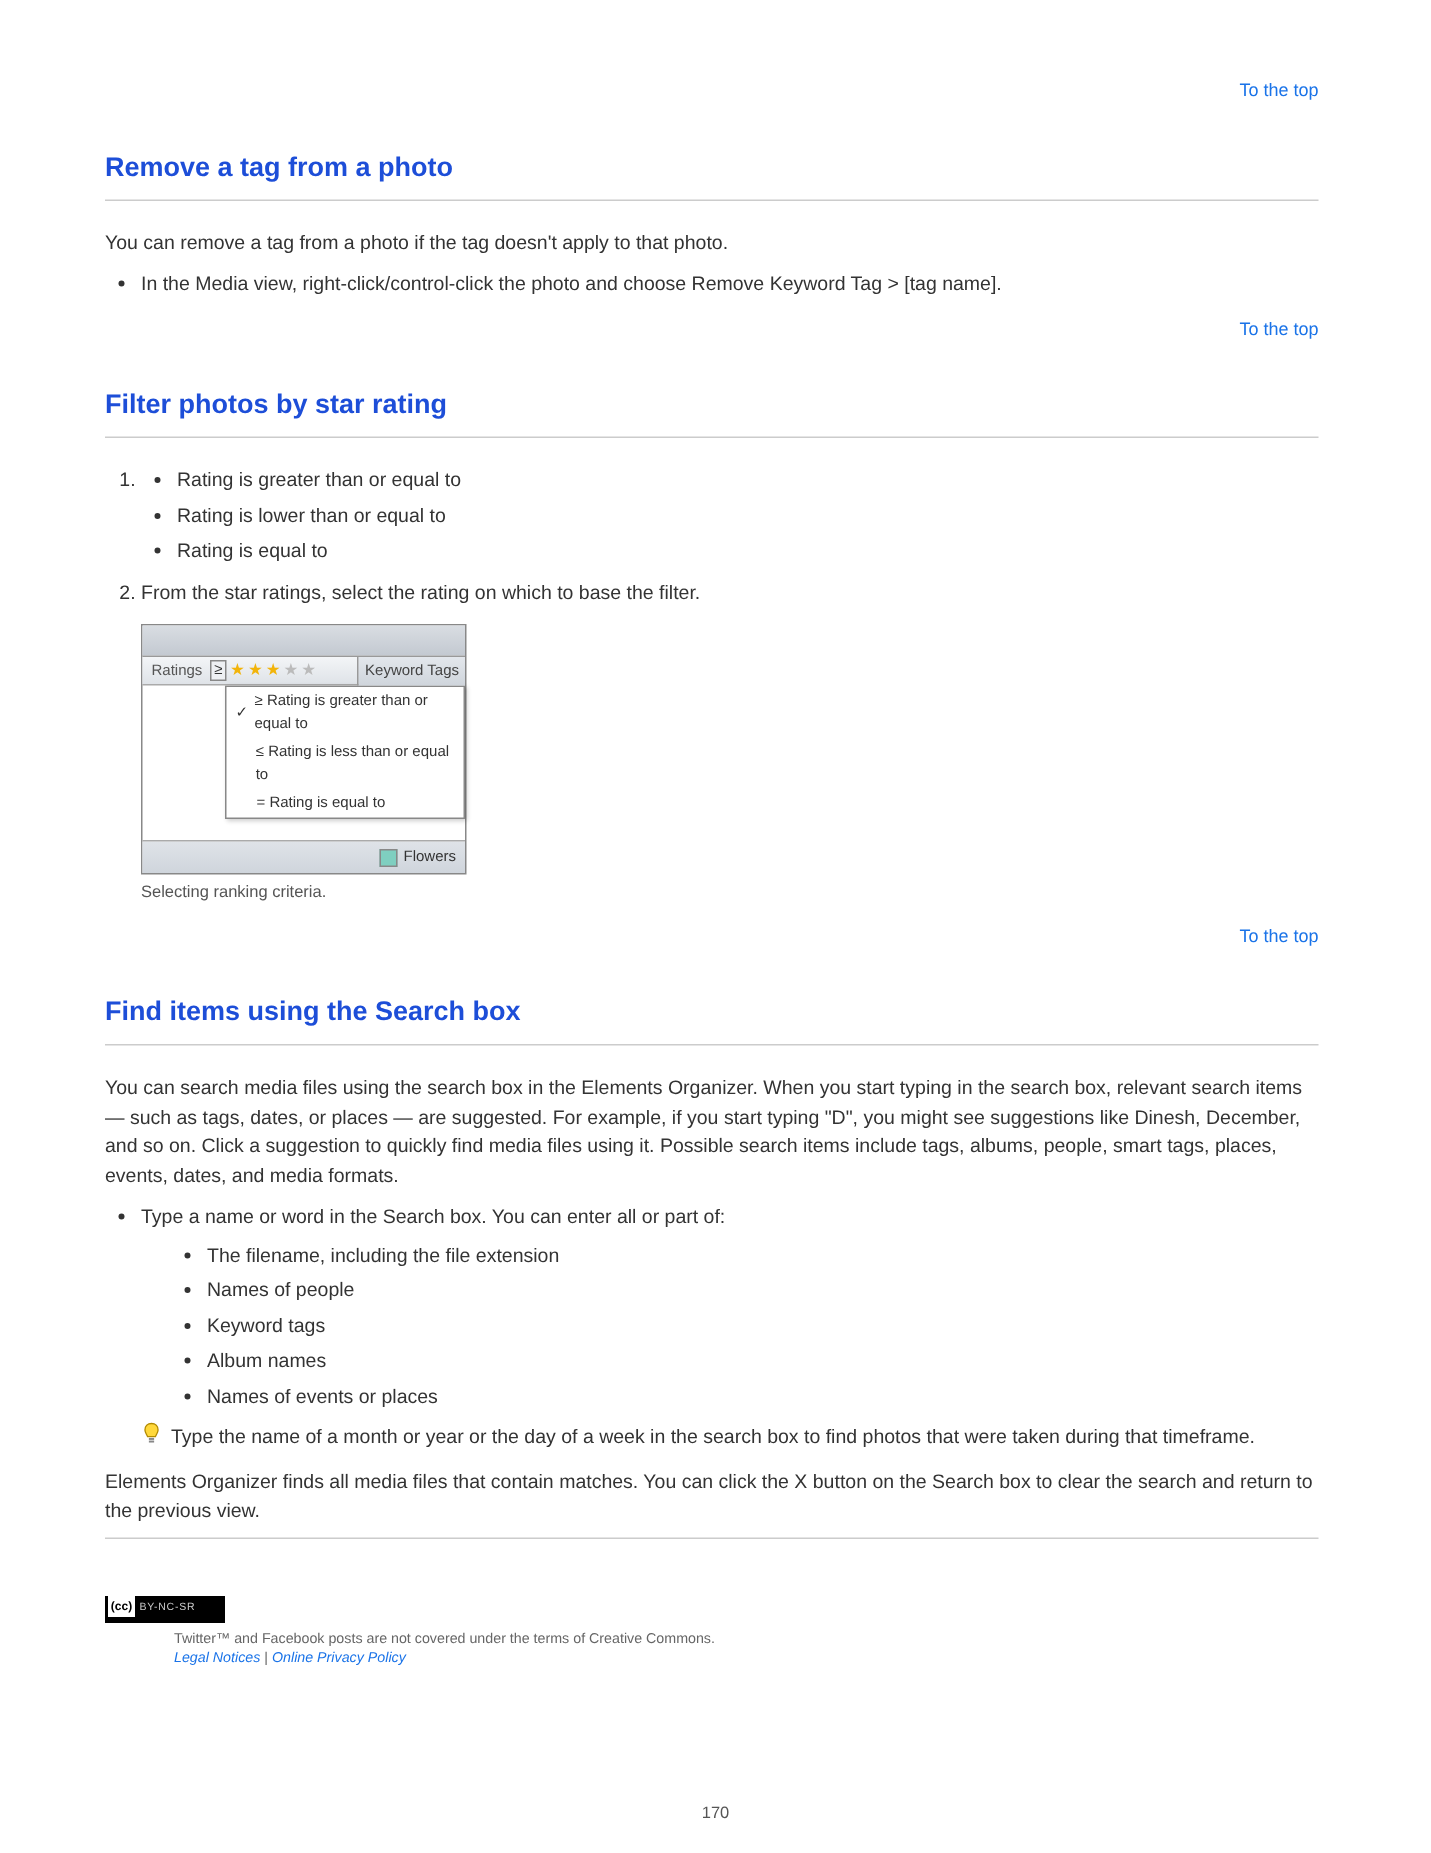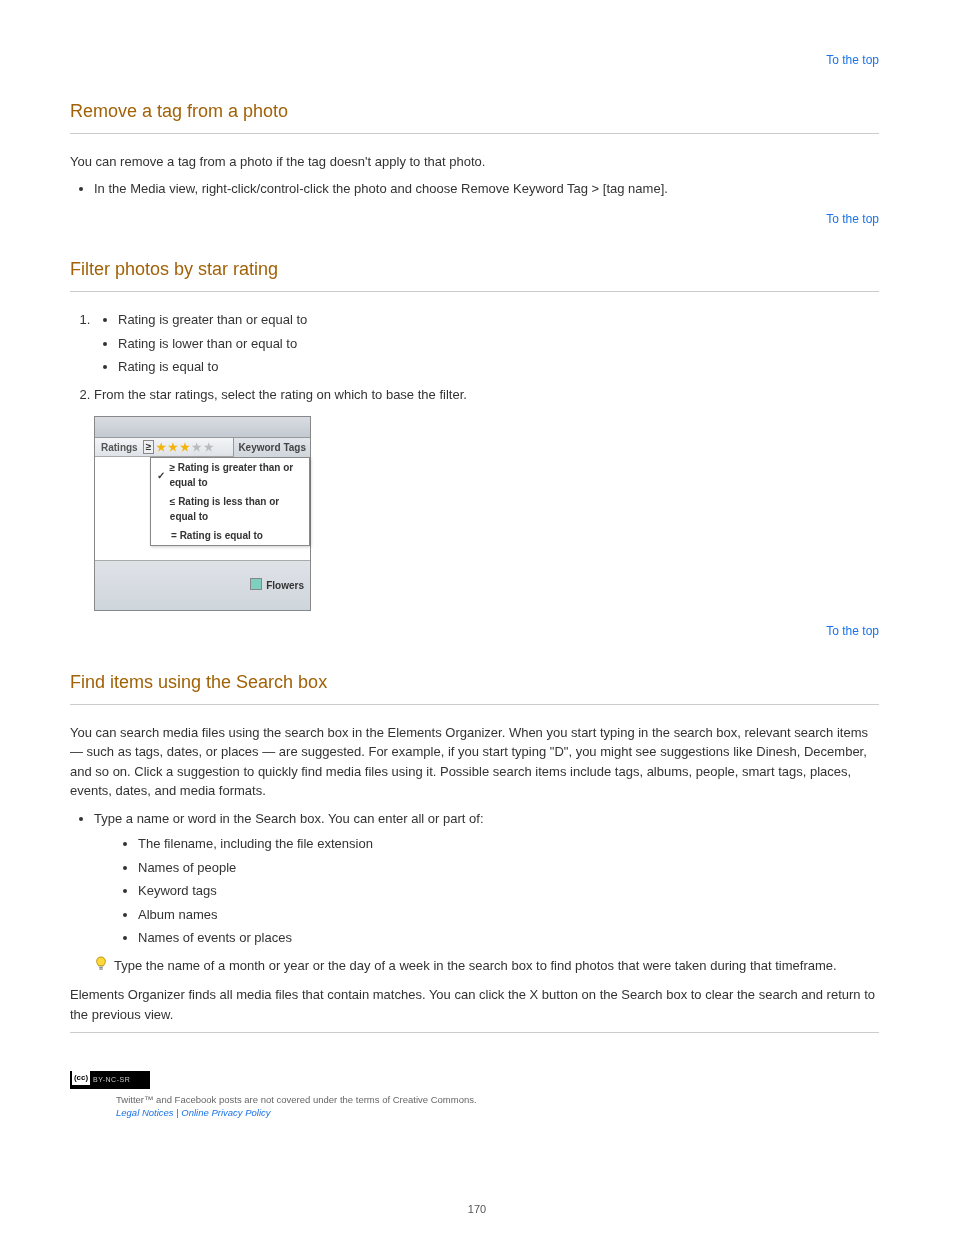--- a/index.html
+++ b/index.html
@@ -14,22 +14,22 @@
   .page {
     width: 954px;
     margin: 0 auto;
     padding: 40px 75px 60px 70px;
     box-sizing: border-box;
     position: relative;
     min-height: 1235px;
   }
   h2.section-title {
     font-size: 18px;
-    font-weight: normal;
-    color: #a16207;
+    font-weight: bold;
+    color: #1d4ed8;
     margin: 28px 0 6px 0;
   }
   hr.rule {
     border: none;
     border-top: 1px solid #ccc;
     margin: 8px 0 18px 0;
   }
   a.toplink {
     color: #1a73e8;
     text-decoration: none;
@@ -61,21 +61,20 @@
     padding-left: 20px;
   }
   ol.steps > li { margin: 8px 0; }
   .figure {
     margin: 12px 0 4px 24px;
     border: 1px solid #888;
     width: 215px;
     font-family: Arial, sans-serif;
     font-size: 10px;
     background: #fff;
-    font-weight: bold;
   }
   .figure .toolbar-bg {
     height: 20px;
     background: linear-gradient(#d9dde2, #c3c9d1);
     border-bottom: 1px solid #999;
   }
   .figure .menubar {
     display: flex;
     align-items: center;
     height: 18px;
@@ -112,21 +111,22 @@
     display:flex;
     align-items:center;
     padding: 2px 6px;
     gap:4px;
     color:#333;
   }
   .figure .dropdown .check { width:10px; display:inline-block; }
   .figure .below {
     display:flex;
     justify-content: flex-end;
-    padding: 17px 6px;
+    align-items: center;
+    padding: 3px 6px;
     background: linear-gradient(#dfe3e8,#cfd5dc);
     border-top: 1px solid #aaa;
     margin-top: 14px;
     gap:4px;
   }
   .swatch { width:10px;height:10px;border:1px solid #888;display:inline-block; }
   .swatch.teal{background:#7fcfc0;}
   .caption {
     font-size: 11px;
     color: #555;
@@ -235,20 +235,21 @@
       <div class="row">
         <span class="check"></span>
         <span>= <span>Rating is equal to</span></span>
       </div>
     </div>
     <div class="below">
       <span class="swatch teal"></span>
       <span>Flowers</span>
     </div>
   </div>
+  <div class="caption">Selecting ranking criteria.</div>
 
   
   <div class="toplink-row">
     <a href="#" class="toplink">To the top</a>
   </div>
   <h2 class="section-title">Find items using the Search box</h2>
   <hr class="rule">
 
   <p>You can search media files using the search box in the Elements Organizer. When you start typing in the search box, relevant search items — such as tags, dates, or places — are suggested. For example, if you start typing "D", you might see suggestions like Dinesh, December, and so on. Click a suggestion to quickly find media files using it. Possible search items include tags, albums, people, smart tags, places, events, dates, and media formats.</p>
 

